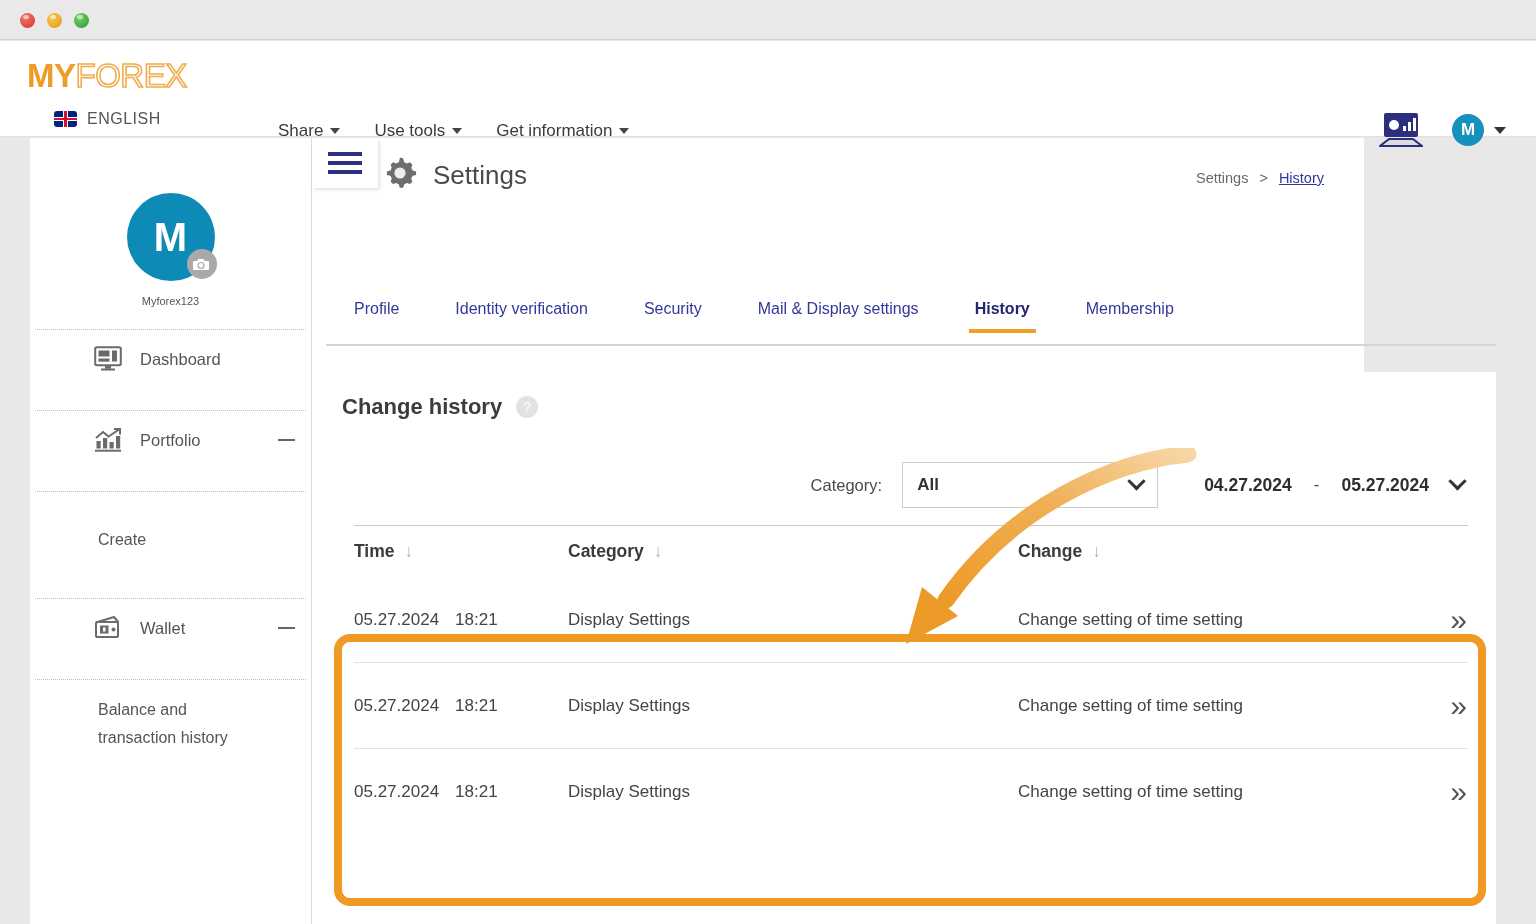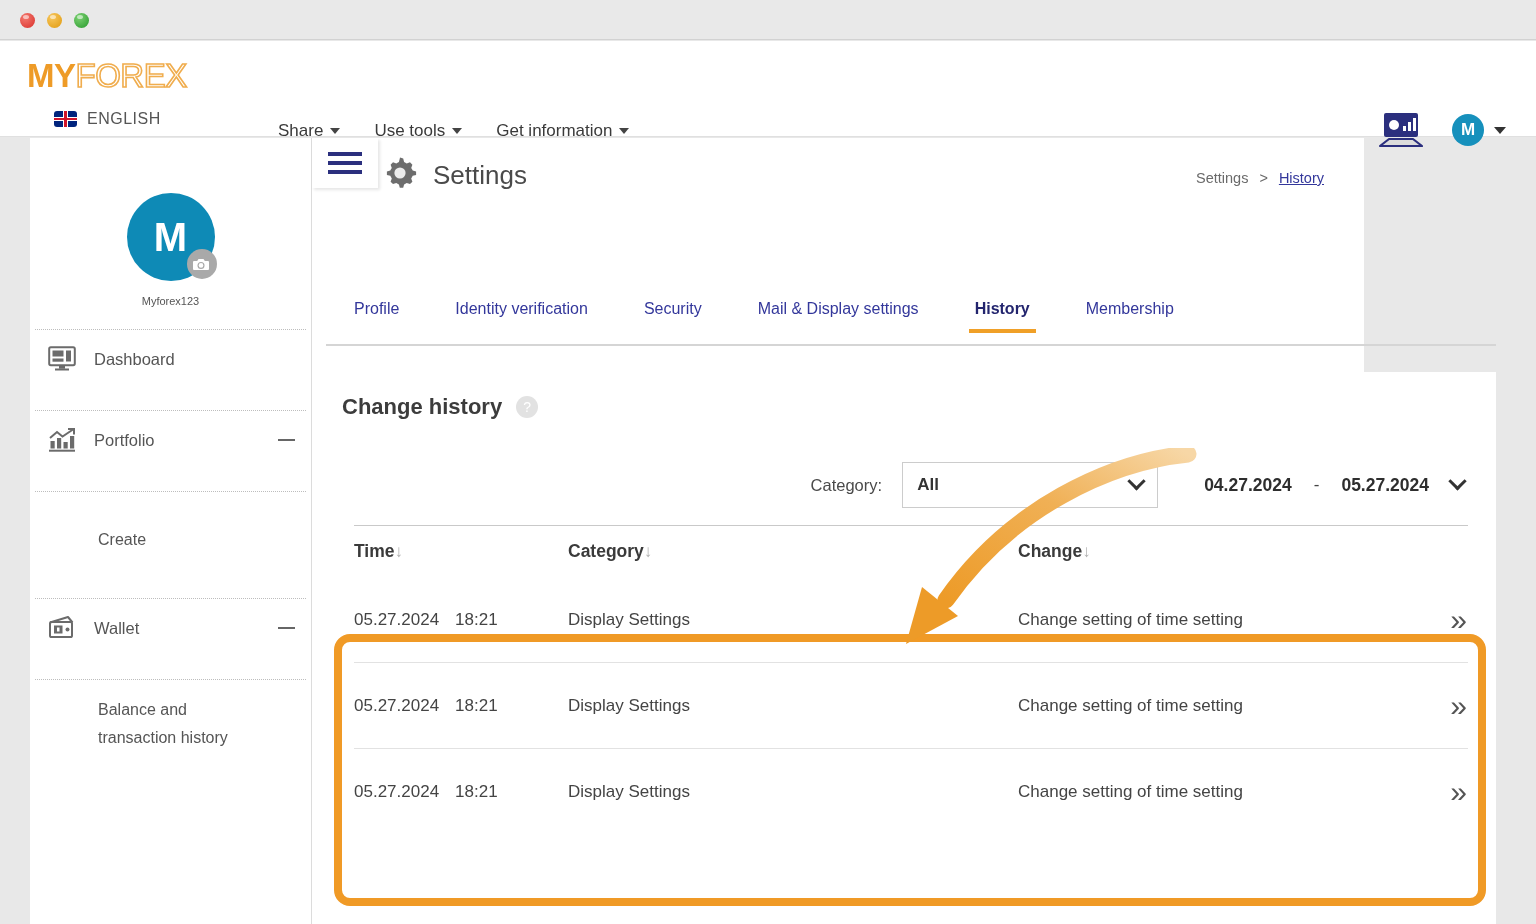--- a/index.html
+++ b/index.html
@@ -117,21 +117,21 @@
   #cam-badge {
     position: absolute; right: -2px; bottom: 2px;
     width: 30px; height: 30px; border-radius: 50%;
     background: #a9a9a9;
     display: flex; align-items: center; justify-content: center;
   }
   #username { text-align: center; font-size: 11px; color: #555; margin-top: 14px; }
   .side-sep { border-top: 1px dotted #bdbdbd; margin: 22px 5px 0; }
   .side-row {
     display: flex; align-items: center; height: 58px;
-    padding: 0 16px 0 18px; cursor: pointer;
+    padding: 0 16px 0 18px; cursor: pointer; margin-left: 46px;
   }
   .side-row .s-label { font-size: 16.5px; color: #555; flex: 1; margin-left: 18px; }
   .side-icon { width: 28px; height: 26px; flex: none; }
   .minus { width: 17px; height: 2px; background: #666; }
   .side-sub {
     font-size: 16px; color: #555; padding: 0 18px 0 68px;
     line-height: 1.75; cursor: pointer;
   }
 
   
@@ -213,21 +213,21 @@
   #date-range { display: flex; align-items: center; gap: 22px; margin-left: 46px; cursor: pointer; }
   .date-val { font-size: 17.5px; font-weight: bold; color: #2e2e2e; }
   .date-dash { font-size: 17px; color: #444; }
 
   #table { position: absolute; left: 28px; top: 153px; width: 1114px; }
   #thead {
     display: flex; align-items: center; height: 52px;
     border-top: 1px solid #c9c9c9;
     font-size: 17.5px; font-weight: bold; color: #3a3a3a;
   }
-  .th { display: flex; align-items: center; }
+  .th { display: flex; align-items: center; gap: 10px; }
   .th-time { width: 214px; }
   .th-cat  { width: 450px; }
   .th-chg  { flex: 1; }
   .sort-arrow { color: #b0b0b0; font-size: 17px; font-weight: normal; }
 
   .trow {
     display: flex; align-items: center; height: 86px;
     border-bottom: 1px solid #e2e2e2;
     cursor: pointer;
   }

